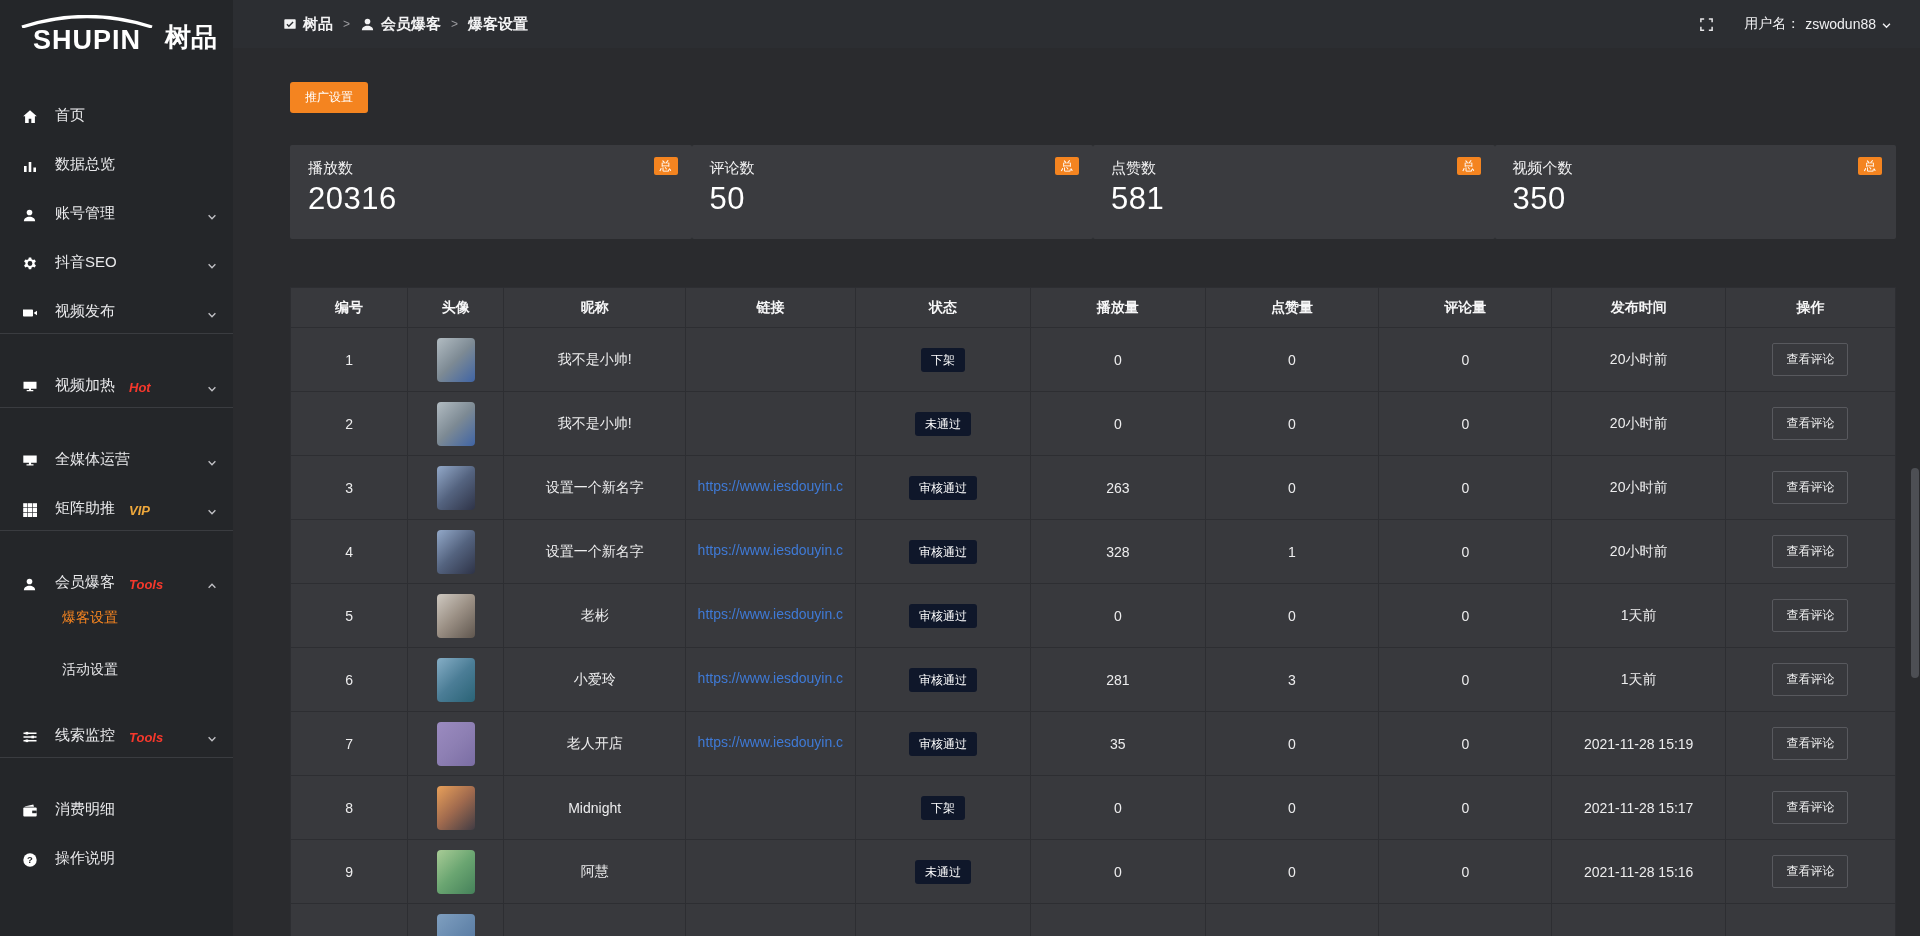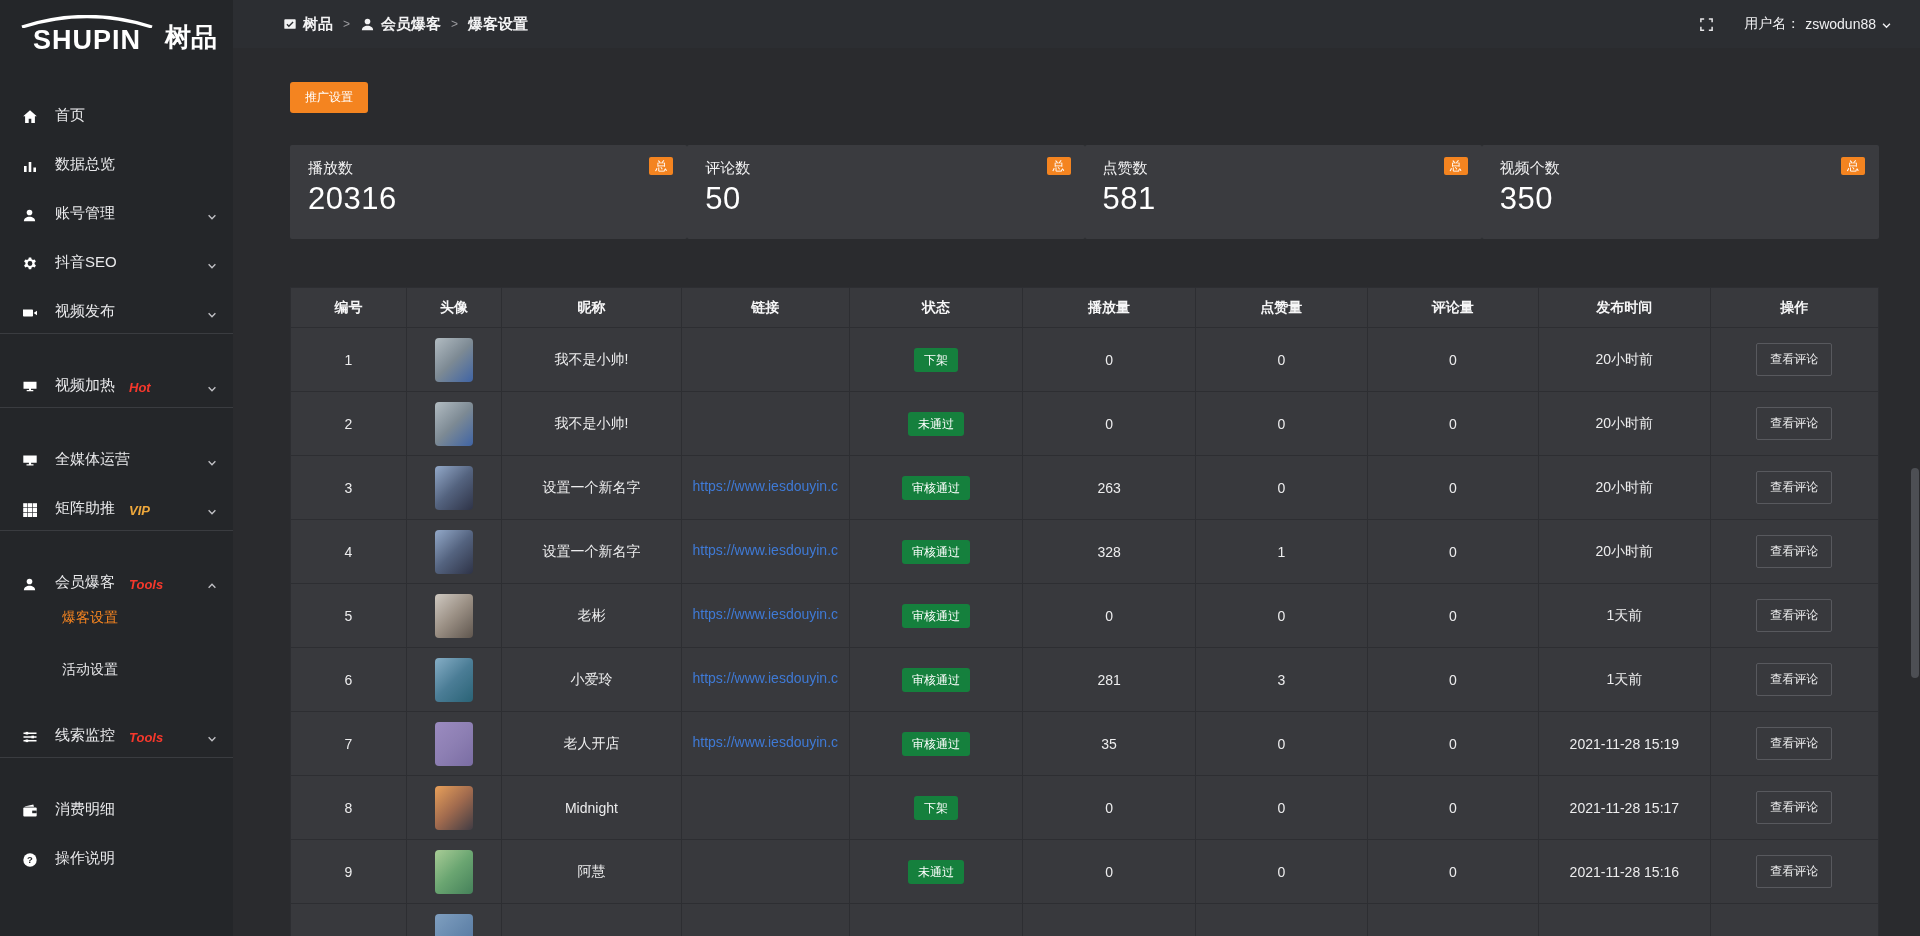--- a/index.html
+++ b/index.html
@@ -27,34 +27,34 @@
   .submenu-item.active { color:#f48420; }
   
   .topbar { position:absolute; left:233px; right:0; top:0; height:48px; background:#2c2e32; display:flex; align-items:center; justify-content:space-between; padding:0 28px 0 50px; z-index:2; }
   .breadcrumb { display:flex; align-items:center; font-size:15px; font-weight:bold; color:#f3f3f4; }
   .crumb { display:flex; align-items:center; gap:6px; cursor:pointer; }
   .crumb-sep { color:#9b9b9f; font-size:12px; font-weight:normal; margin:0 10px; }
   .topbar-right { display:flex; align-items:center; gap:30px; }
   .fullscreen-btn { display:flex; color:#e6e6e8; cursor:pointer; }
   .user-box { display:flex; align-items:center; gap:5px; font-size:14px; color:#f0f0f2; cursor:pointer; }
   
-  .content { position:absolute; left:233px; top:48px; right:0; bottom:0; padding:34px 41px 0 57px; overflow:hidden; }
+  .content { position:absolute; left:233px; top:48px; right:0; bottom:0; padding:34px 24px 0 57px; overflow:hidden; }
   .promo-btn { background:#f48420; color:#fff; font-size:12px; padding:7px 15px; border:none; border-radius:3px; cursor:pointer; font-family:inherit; }
   .stats-row { display:flex; gap:0; margin-top:32px; }
   .stat-card { flex:1; background:#3a3b3f; height:94px; padding:14px 18px; position:relative; border-radius:2px; }
   .stat-label { font-size:15px; color:#f2f2f3; }
   .stat-value { font-size:31px; color:#ffffff; margin-top:3px; letter-spacing:.5px; }
   .stat-badge { position:absolute; top:12px; right:14px; background:#f48420; color:#fff; font-size:12px; padding:3px 6px; border-radius:2px; line-height:1; }
   
   .data-table { margin-top:48px; width:100%; border-collapse:collapse; background:#38393d; table-layout:fixed; }
   .data-table th, .data-table td { border:1px solid #2d2e32; text-align:center; font-size:14px; color:#ededee; }
   .data-table thead th { height:40px; font-weight:bold; color:#f6f6f7; }
   .data-table tbody td { height:64px; padding:0 6px; overflow:hidden; white-space:nowrap; }
   .avatar { display:inline-block; width:38px; height:44px; border-radius:4px; vertical-align:middle; }
-  .status-badge { display:inline-block; background:#15803d; color:#fff; font-size:12px; padding:6px 10px; border-radius:3px; line-height:1; cursor:pointer; }
+  .status-badge { display:inline-block; background:#0f172a; color:#fff; font-size:12px; padding:6px 10px; border-radius:3px; line-height:1; cursor:pointer; }
   .link-text { color:#3f7ad6; cursor:pointer; display:inline-block; max-width:100%; overflow:hidden; white-space:nowrap; }
   .view-btn { background:transparent; border:1px solid #58595e; color:#f0f0f1; font-size:12px; padding:7px 13px; border-radius:2px; cursor:pointer; font-family:inherit; }
   
   .scrollbar { position:absolute; right:1px; top:48px; bottom:0; width:8px; }
   .scrollbar-thumb { position:absolute; right:0; top:420px; width:8px; height:210px; background:#4d4f54; border-radius:4px; }
 </style>
 </head>
 <body>
 
 <aside class="sidebar">

